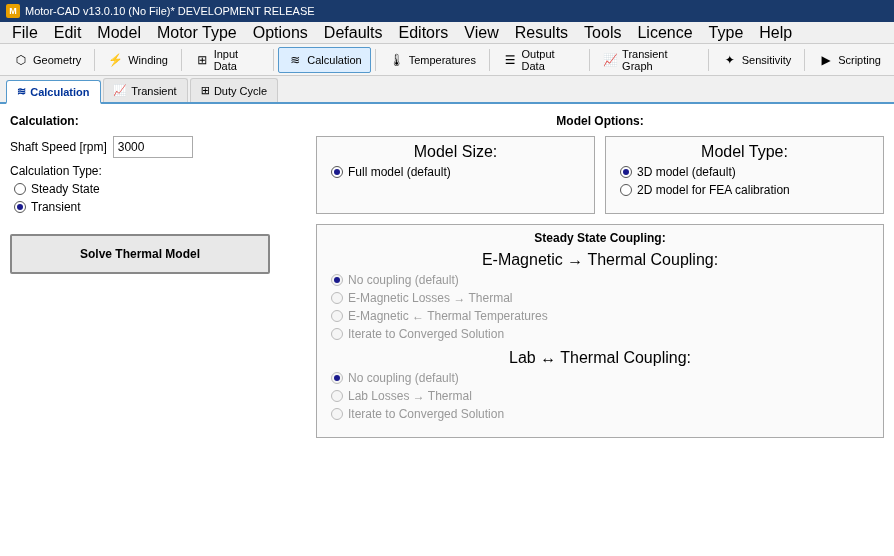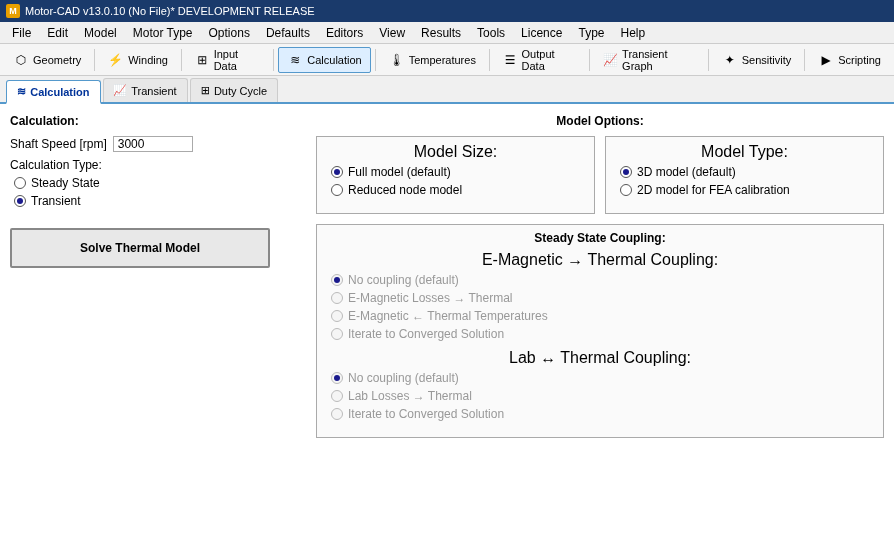--- a/index.html
+++ b/index.html
@@ -40,21 +40,21 @@
       background: #f0f0f0;
       height: 22px;
       display: flex;
       align-items: center;
       border-bottom: 1px solid #ccc;
       padding: 0 4px;
     }
     .menu-item {
       padding: 2px 8px;
       cursor: pointer;
-      font-size: 12px;
+      font-size: 16px;
     }
 
     
     #toolbar {
       background: #f5f5f5;
       height: 32px;
       display: flex;
       align-items: center;
       border-bottom: 1px solid #ccc;
       padding: 0 4px;
@@ -149,21 +149,21 @@
       gap: 6px;
     }
     .form-label {
       font-size: 12px;
     }
     .form-input {
       border: 1px solid #aaa;
       padding: 1px 4px;
       font-size: 12px;
       width: 80px;
-      height: 16px;
+      height: 22px;
     }
     .section-label {
       font-size: 12px;
       margin-bottom: 4px;
     }
     .radio-group {
       display: flex;
       flex-direction: column;
       gap: 4px;
       margin-left: 4px;
@@ -364,24 +364,20 @@
 
       <div class="right-top-row">
 
         <div class="model-size-box">
           <div class="sub-section-title">Model Size:</div>
           <div class="radio-group">
             <label class="radio-option">
               <span class="radio-circle checked"></span>
               <span>Full model (default)</span>
             </label>
-            <label class="radio-option">
-              <span class="radio-circle"></span>
-              <span>Reduced node model</span>
-            </label>
           </div>
         </div>
 
         <div class="model-type-box">
           <div class="sub-section-title">Model Type:</div>
           <div class="radio-group">
             <label class="radio-option">
               <span class="radio-circle checked"></span>
               <span>3D model (default)</span>
             </label>

